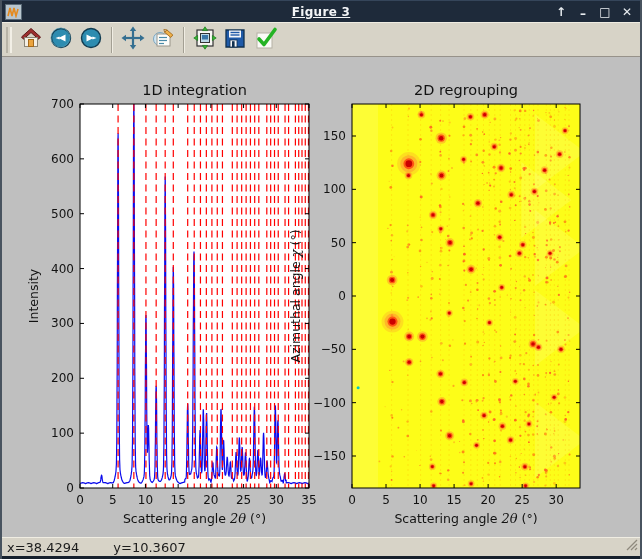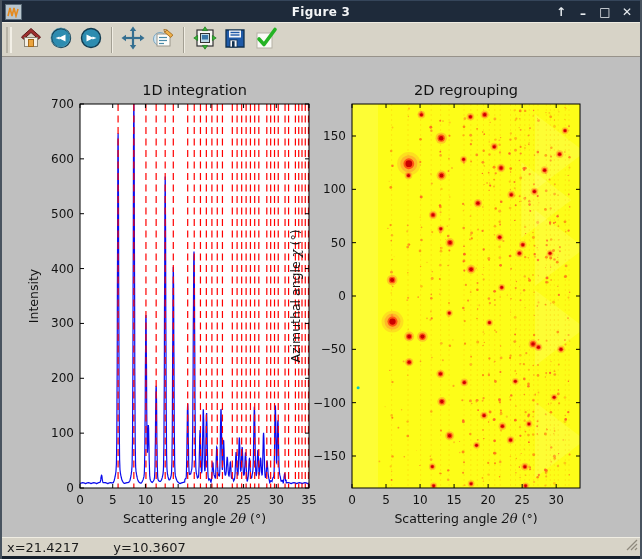--- a/index.html
+++ b/index.html
@@ -14,21 +14,21 @@
   
   .titlebar{
     position:relative;height:22px;background:#1e2a3a;
     border-top:1px solid #35455a;
     display:flex;align-items:center;
   }
   .win-icon{width:17px;height:16px;margin-left:3px;background:#b9c6ce;
     border:1px solid #5a6a77;display:flex;align-items:center;justify-content:center;}
   .win-title{
     position:absolute;left:0;right:0;text-align:center;
-    color:#f3f5f7;font-size:12px;font-weight:bold;letter-spacing:.3px;
+    color:#f3f5f7;font-size:12px;font-weight:bold;letter-spacing:.3px;text-decoration:underline;
   }
   .win-controls{position:absolute;right:6px;top:0;height:22px;display:flex;align-items:center;gap:8px;}
   .win-btn{color:#e8ecf0;font-size:12px;font-weight:bold;width:14px;text-align:center;cursor:default;line-height:22px;}
   .win-btn.min{transform:translateY(2px);}
   
   .toolbar{
     height:35px;background:#d7d3c7;
     border-top:1px solid #efece2;border-bottom:1px solid #97928a;
     display:flex;align-items:center;padding-left:2px;
   }
@@ -1073,21 +1073,21 @@
           <line x1="578" y1="79" x2="574" y2="79" stroke="#000" stroke-width="1"></line>
           <text x="344" y="83" font-family="&quot;DejaVu Sans&quot;,&quot;Liberation Sans&quot;,sans-serif" font-size="12" fill="#121212" text-anchor="end">150</text>
           <text x="464" y="38" font-family="&quot;DejaVu Sans&quot;,&quot;Liberation Sans&quot;,sans-serif" font-size="14.5" fill="#121212" text-anchor="middle">2D regrouping</text>
           <text x="464" y="466" font-family="&quot;DejaVu Sans&quot;,&quot;Liberation Sans&quot;,sans-serif" font-size="12.5" fill="#121212" text-anchor="middle"><tspan>Scattering angle </tspan><tspan font-family="&quot;DejaVu Serif&quot;,&quot;Liberation Serif&quot;,serif" font-style="italic" font-size="13">2θ</tspan><tspan> (°)</tspan></text>
         </g>
         <text x="298" y="239" font-family="&quot;DejaVu Sans&quot;,&quot;Liberation Sans&quot;,sans-serif" font-size="12.5" fill="#121212" text-anchor="middle" transform="rotate(-90 298 239)"><tspan>Azimuthal angle </tspan><tspan font-family="&quot;DejaVu Serif&quot;,&quot;Liberation Serif&quot;,serif" font-style="italic" font-size="13">χ</tspan><tspan> (°)</tspan></text>
       </svg>
   </div>
 
   <div class="statusbar">
-    <span class="readout">x=21.4217</span>
+    <span class="readout">x=38.4294</span>
     <span class="readout">y=10.3607</span>
     <span class="grip">
       <svg width="13" height="13" viewBox="0 0 13 13">
         <g stroke="#8f8a7d" stroke-width="1.3">
           <line x1="12" y1="2" x2="2" y2="12"></line>
           <line x1="12" y1="6" x2="6" y2="12"></line>
           <line x1="12" y1="10" x2="10" y2="12"></line>
         </g>
       </svg>
     </span>

